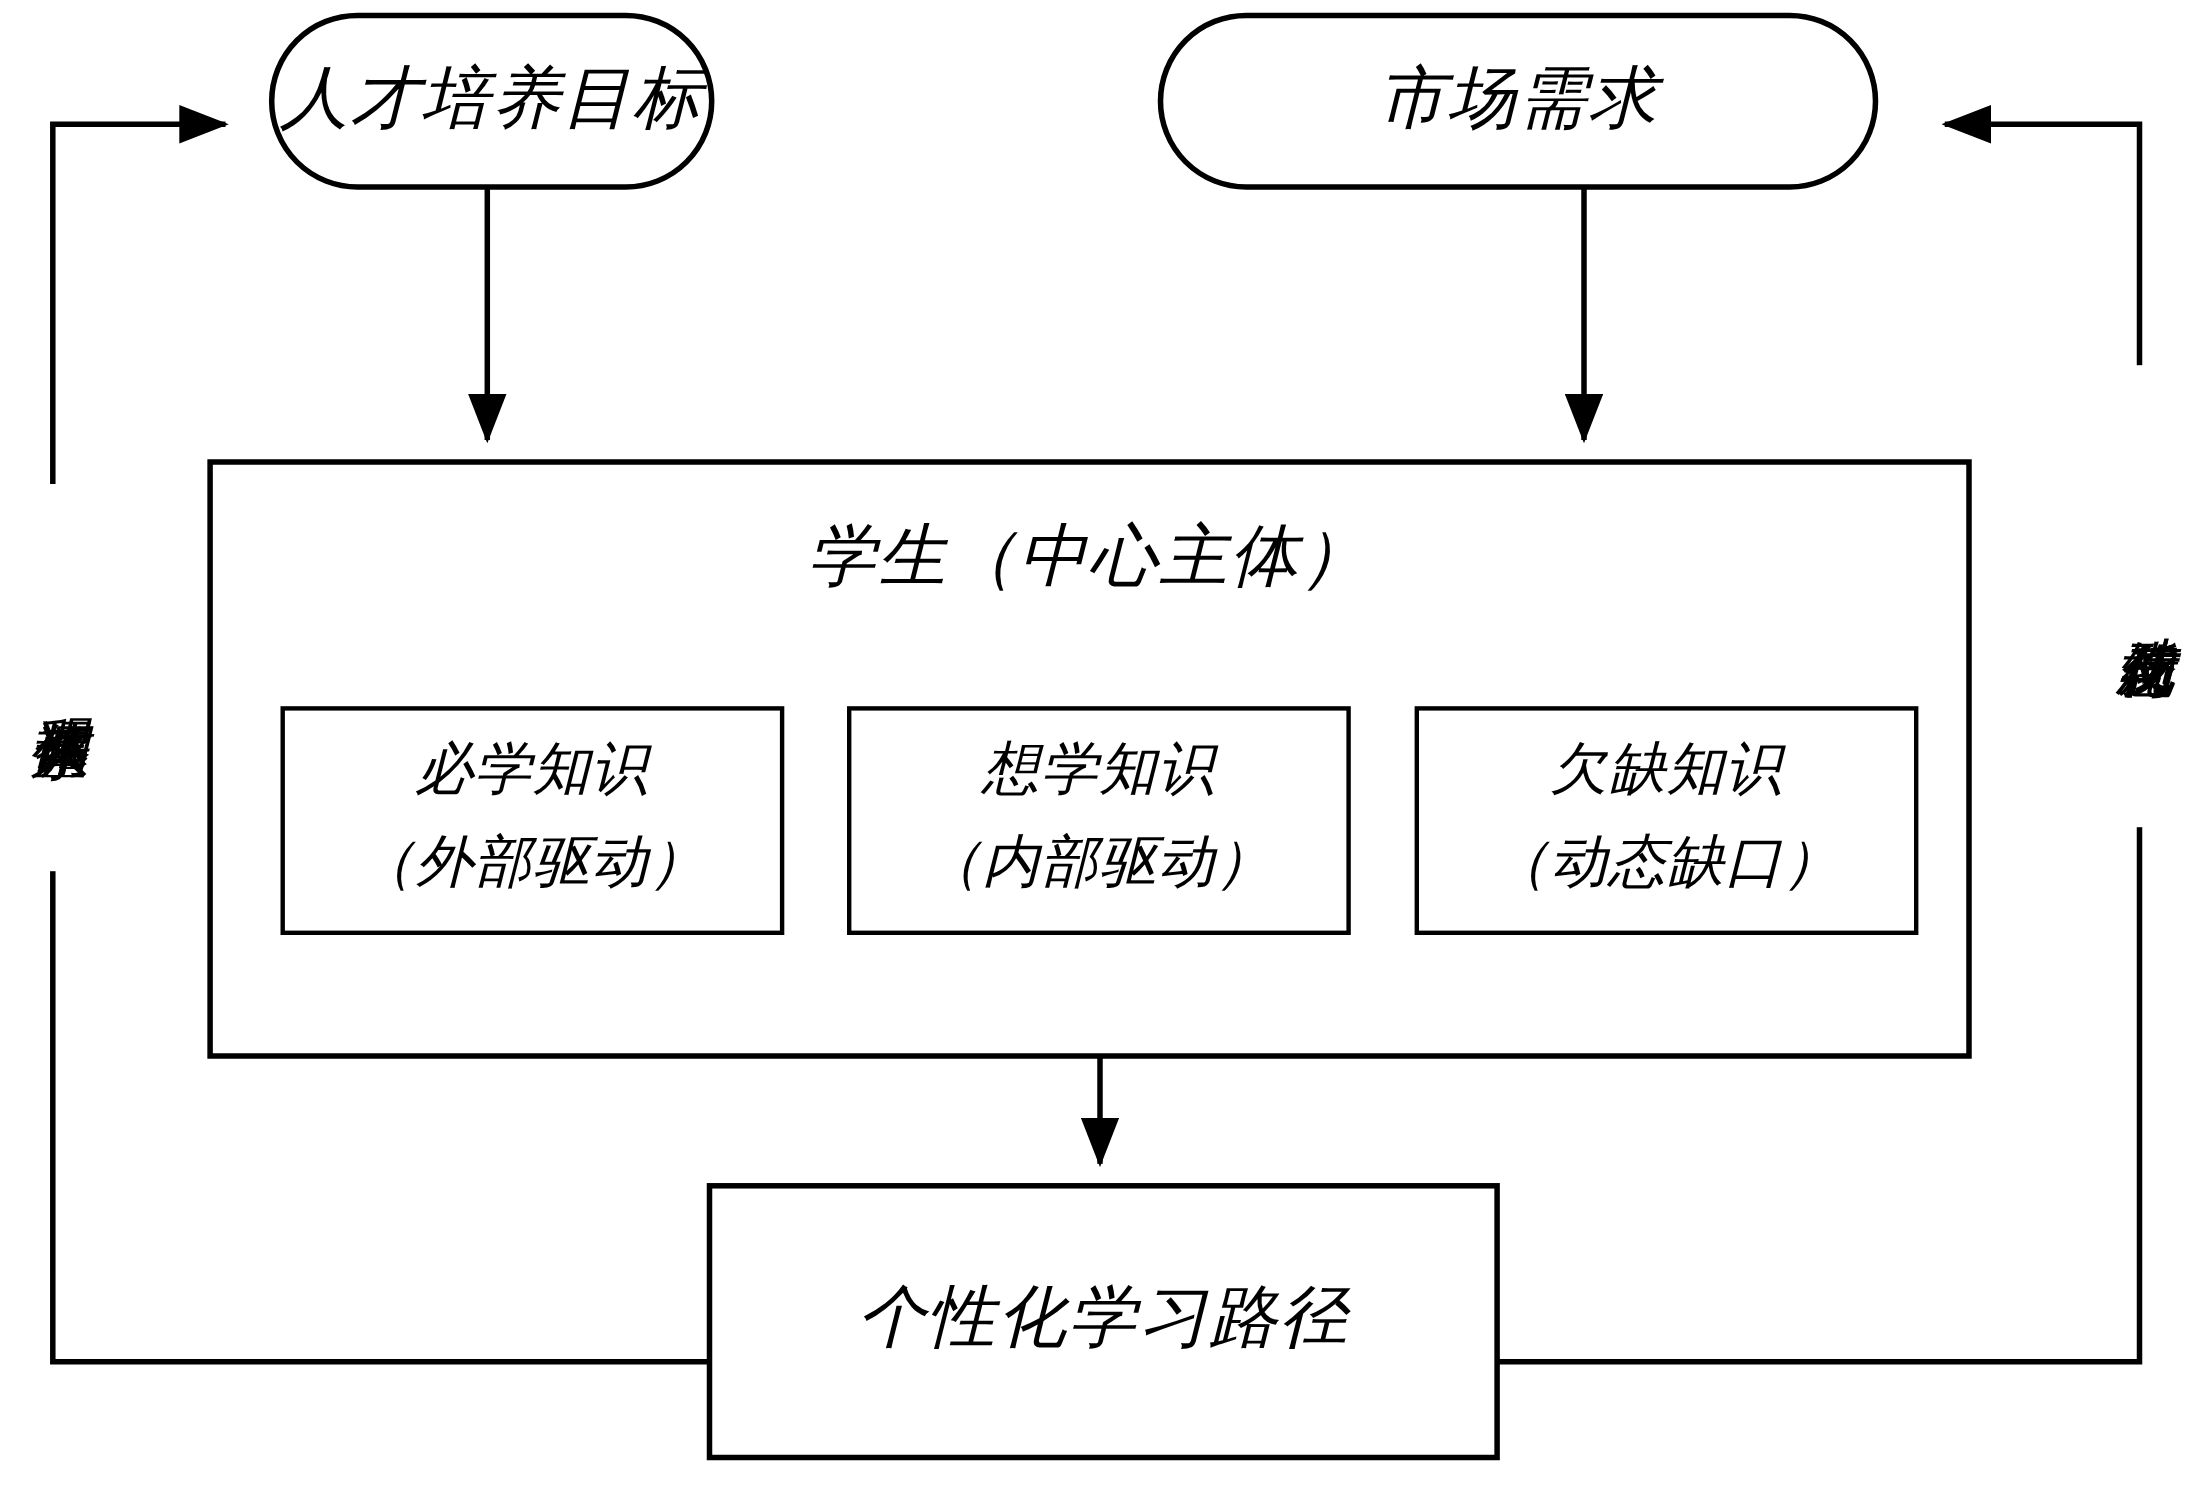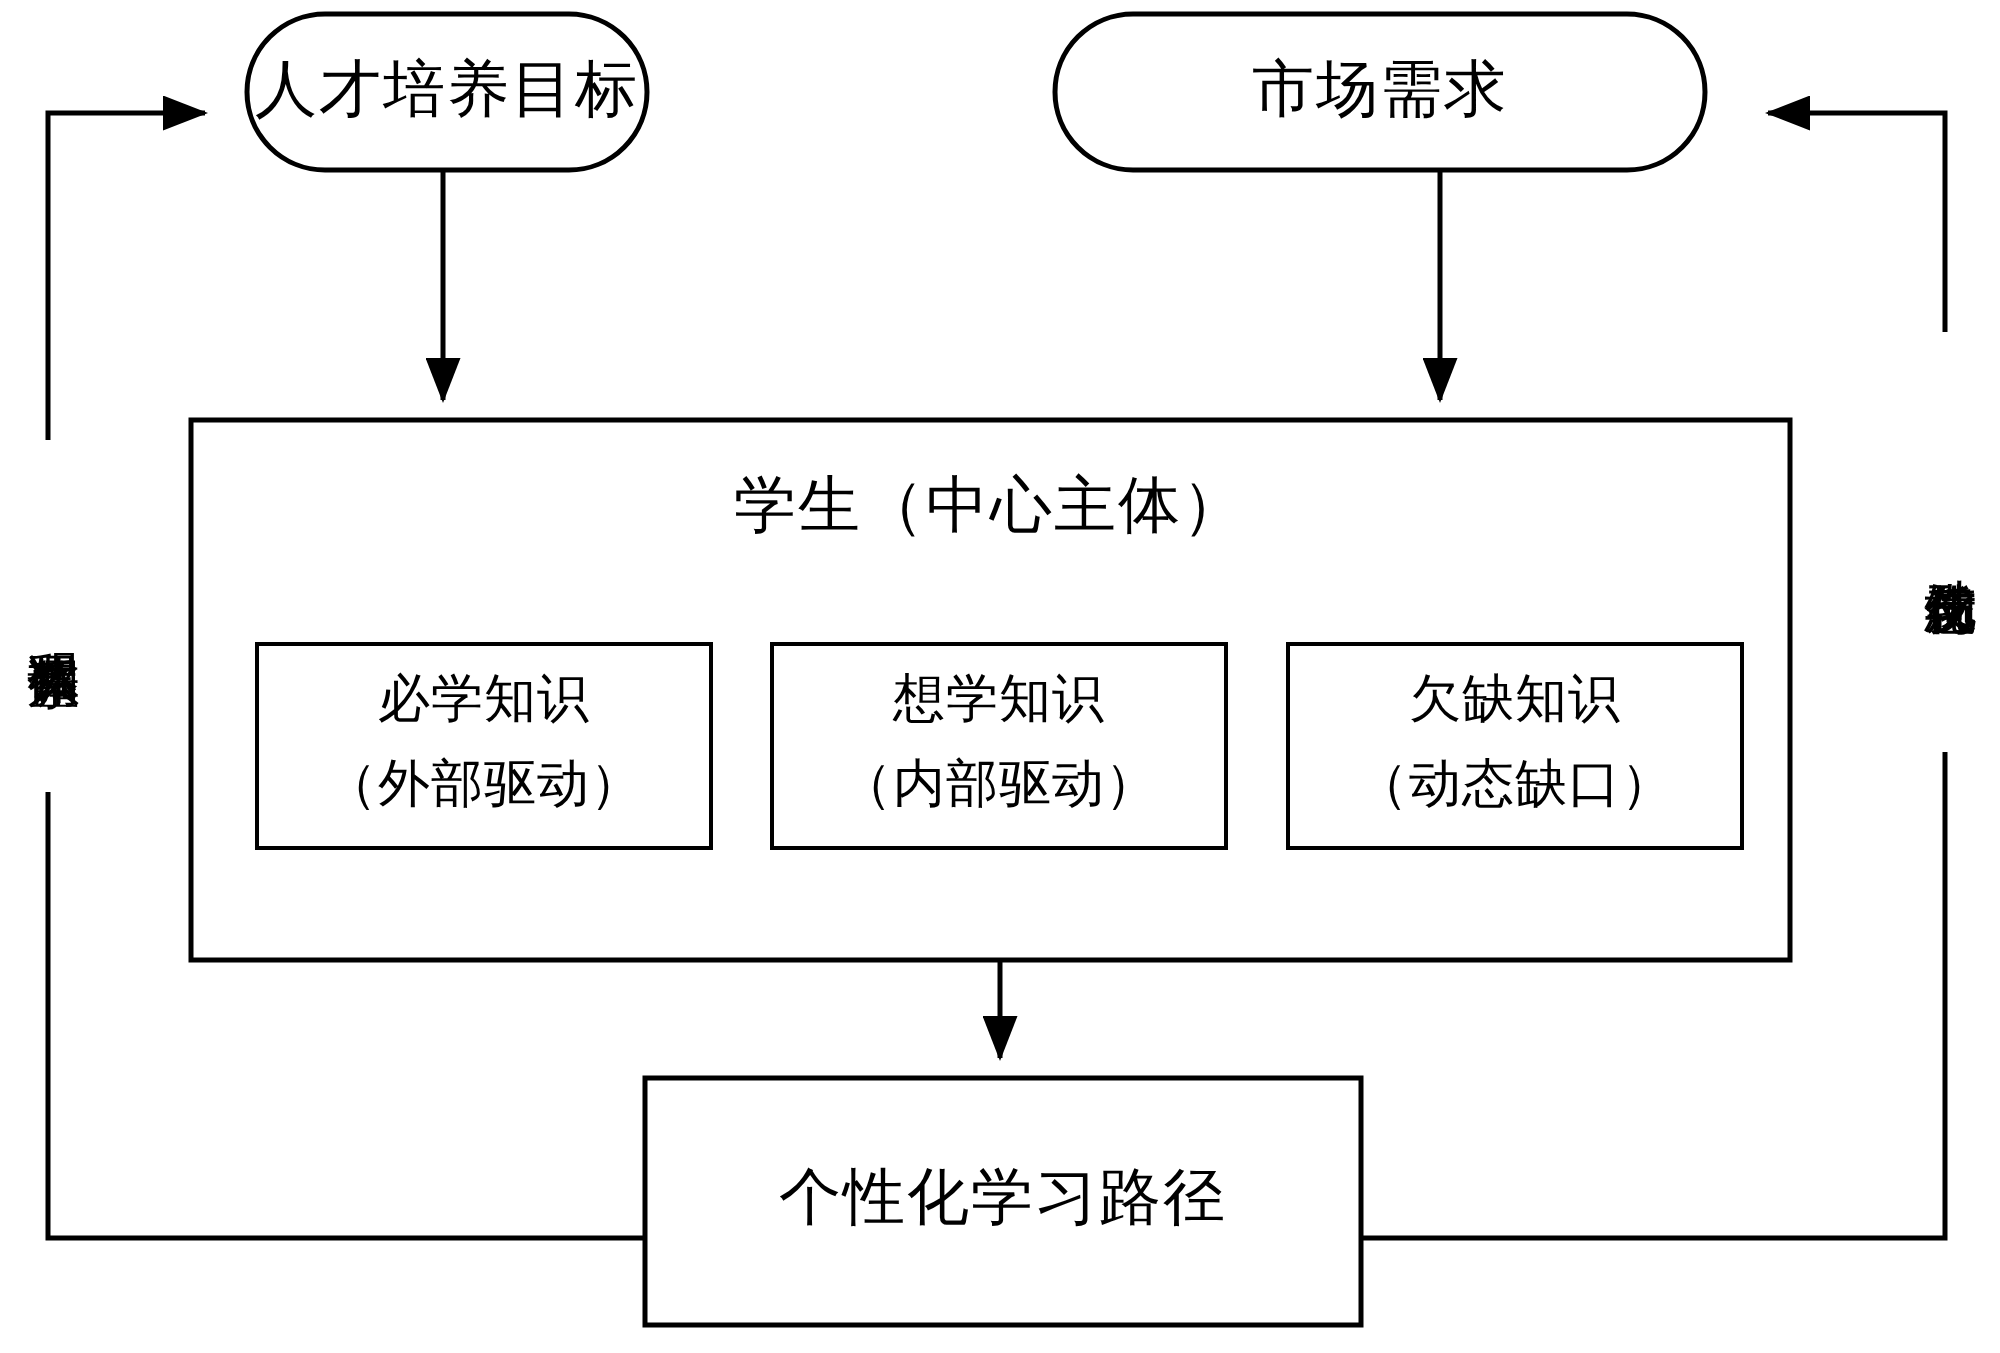--- a/index.html
+++ b/index.html
@@ -9,20 +9,21 @@
   }
   body {
     font-family: "Liberation Serif", "DejaVu Serif", serif;
   }
   #canvas {
     position: relative;
     width: 2000px;
     height: 1353px;
     background: #ffffff;
     overflow: hidden;
+    font-style: italic;
   }
   svg.diagram {
     position: absolute;
     left: 0;
     top: 0;
     width: 2000px;
     height: 1353px;
   }
   .node-text {
     font-family: "Liberation Serif", "DejaVu Serif", serif;

